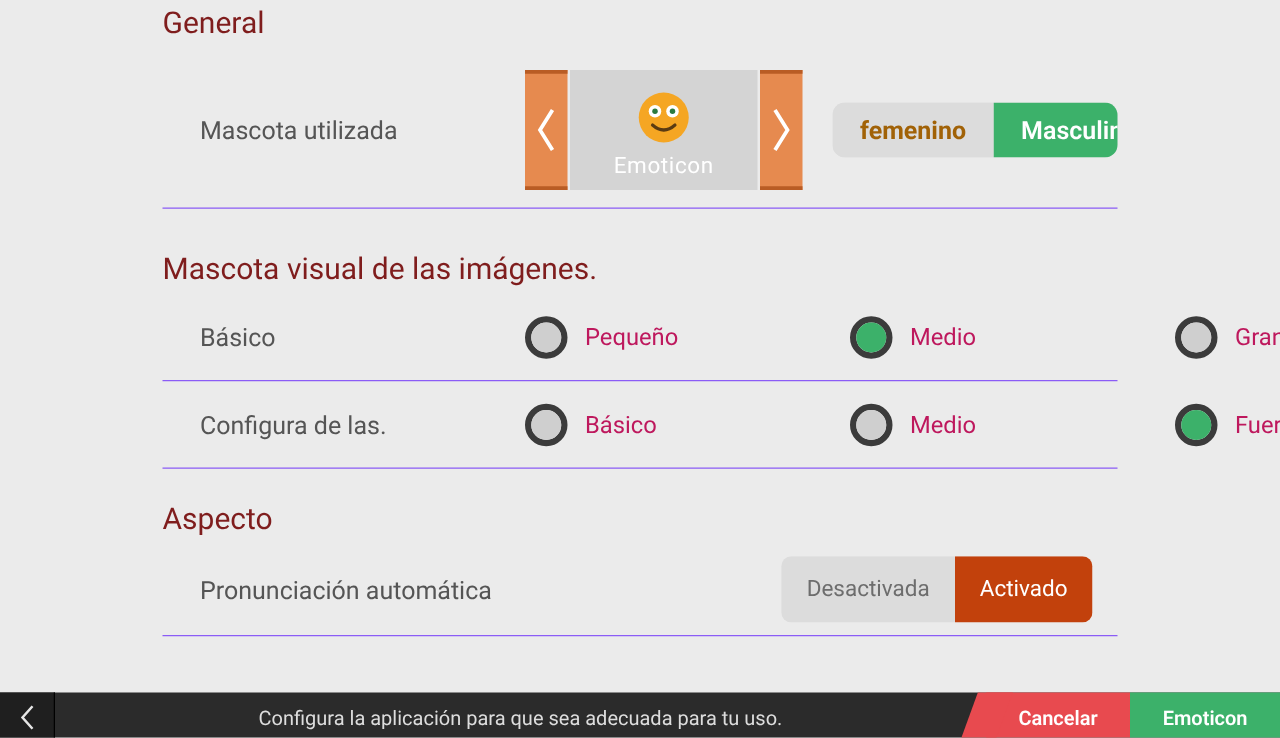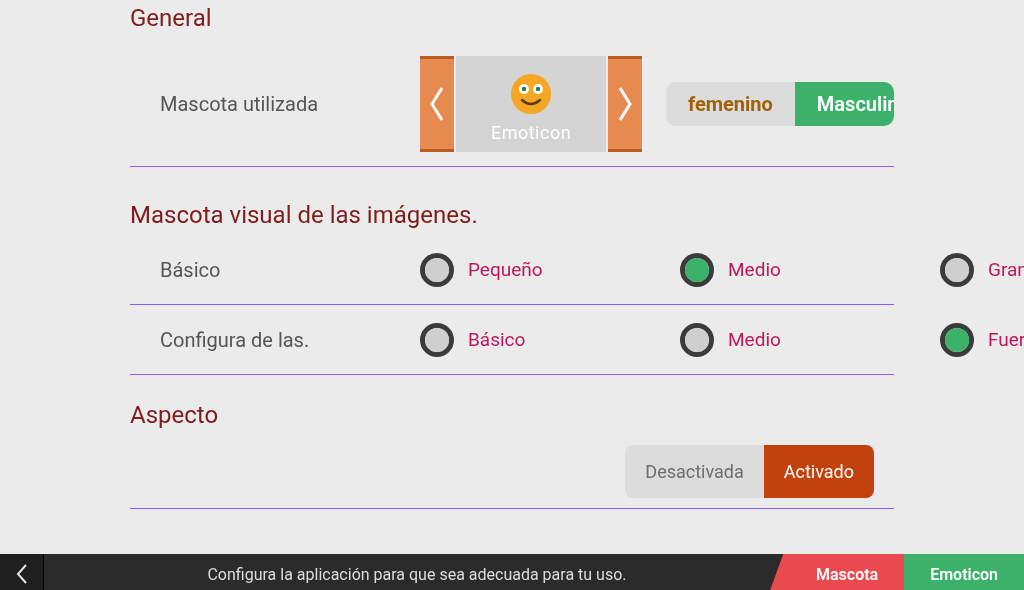--- a/index.html
+++ b/index.html
@@ -145,35 +145,36 @@
           <span class="radio-text">Fuerte</span>
         </div>
       </div>
     </div>
 
     <div class="spacer2"></div>
 
     <h2 class="section">Aspecto</h2>
 
     <div class="row">
+      <div class="label" style="width:auto; flex:1;">Pronunciación automática</div>
       <div class="toggle-group">
         <div class="toggle off">Desactivada</div>
         <div class="toggle on">Activado</div>
       </div>
     </div>
 
   </div>
 
   <div class="bottombar">
     <div class="back-btn">
       <svg viewBox="0 0 14 22">
         <polyline points="11,2 3,11 11,20" fill="none" stroke="#e5e5e5" stroke-width="2"></polyline>
       </svg>
     </div>
     <div class="hint">Configura la aplicación para que sea adecuada para tu uso.</div>
     <div class="act cancel">
-      <span>Mascota</span>
+      <span>Cancelar</span>
     </div>
     <div class="act validate">
       <span>Emoticon</span>
     </div>
   </div>
 </div>
 
 </body></html>

